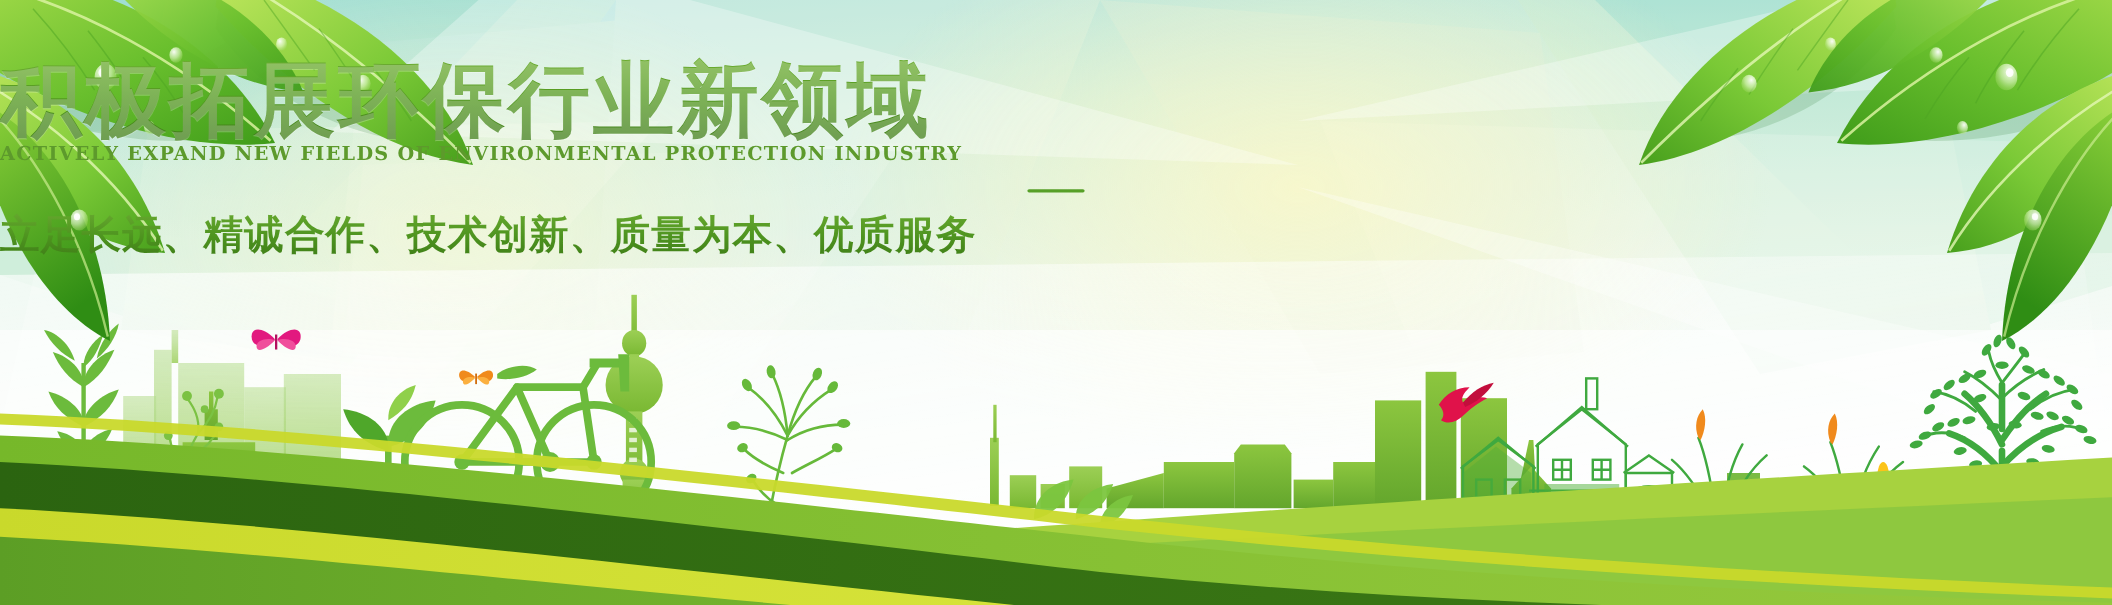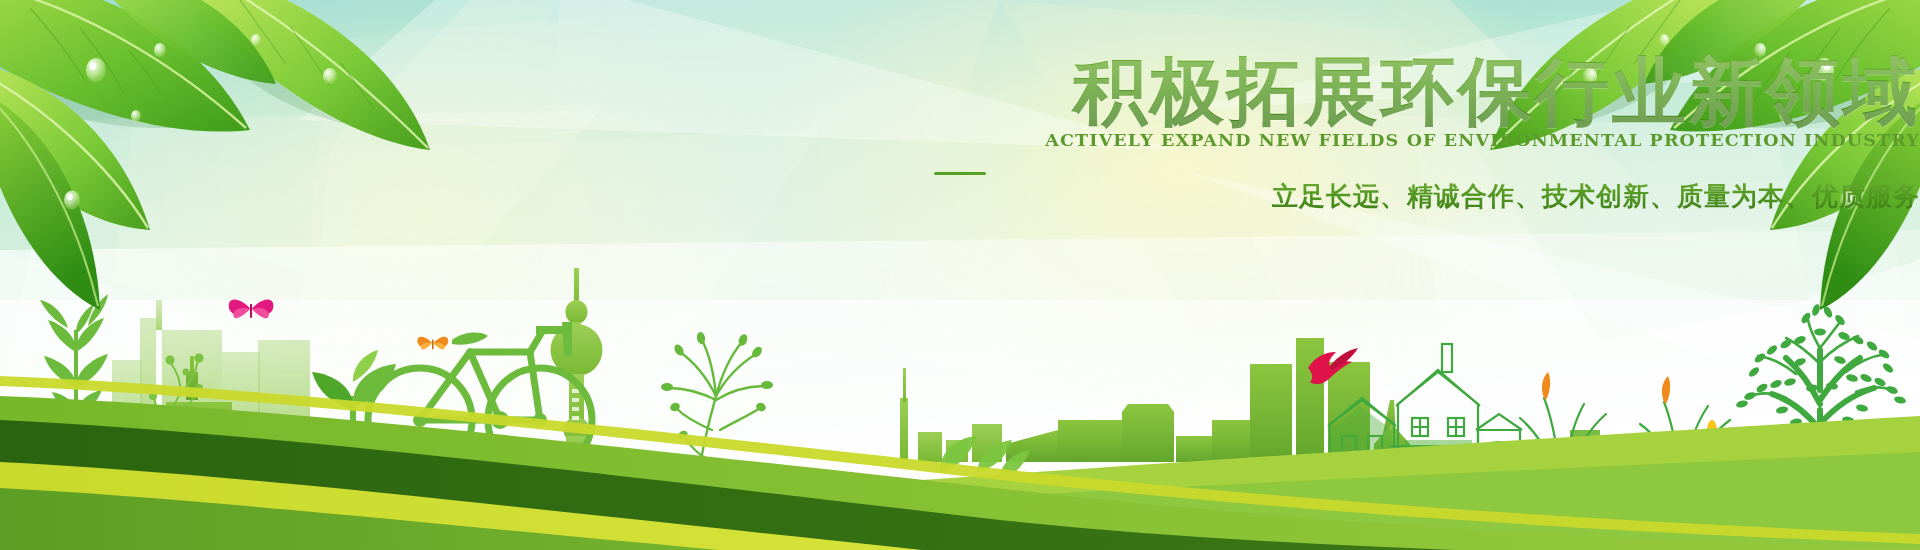--- a/index.html
+++ b/index.html
@@ -12,21 +12,21 @@
   #banner{
     position:relative;width:1920px;height:550px;overflow:hidden;
     background:#eef8ee;
   }
   .layer{position:absolute;left:0;top:0;width:1920px;height:550px;}
   .layer svg{display:block;width:1920px;height:550px;}
 
   
   #textblock{
     position:absolute;left:0;top:52px;width:1920px;
-    text-align:right;z-index:40;
+    text-align:left;z-index:40;
   }
   #headline{
     font-family:"DejaVu Serif","Liberation Serif",serif;
     font-size:74px;line-height:1.06;font-weight:bold;
     letter-spacing:3px;
     color:#55a028;
     background:linear-gradient(180deg,#6fae33 0%,#53991f 45%,#3e7c18 100%);
     -webkit-background-clip:text;background-clip:text;
     -webkit-text-fill-color:transparent;
     margin:0;padding:0;
@@ -36,23 +36,23 @@
     margin-top:0;
     font-family:"DejaVu Serif","Liberation Serif",serif;
     font-size:17.5px;font-weight:bold;letter-spacing:1.15px;
     color:#5d9a2c;
   }
   #divider{
     width:52px;height:3px;margin:22px auto 0 auto;
     background:#57a028;border-radius:2px;
   }
   #tagline{
-    margin-top:4px;
+    margin-top:14px;
     font-family:Liberation Sans, sans-serif;
-    font-size:26px;font-weight:bold;letter-spacing:1px;
+    font-size:36px;font-weight:bold;letter-spacing:1px;
     color:#4f9424;
     background:linear-gradient(180deg,#6aab31 0%,#4d931f 55%,#3d7b17 100%);
     -webkit-background-clip:text;background-clip:text;
     -webkit-text-fill-color:transparent;
   }
 </style>
 </head>
 <body>
 
 <div id="banner">

